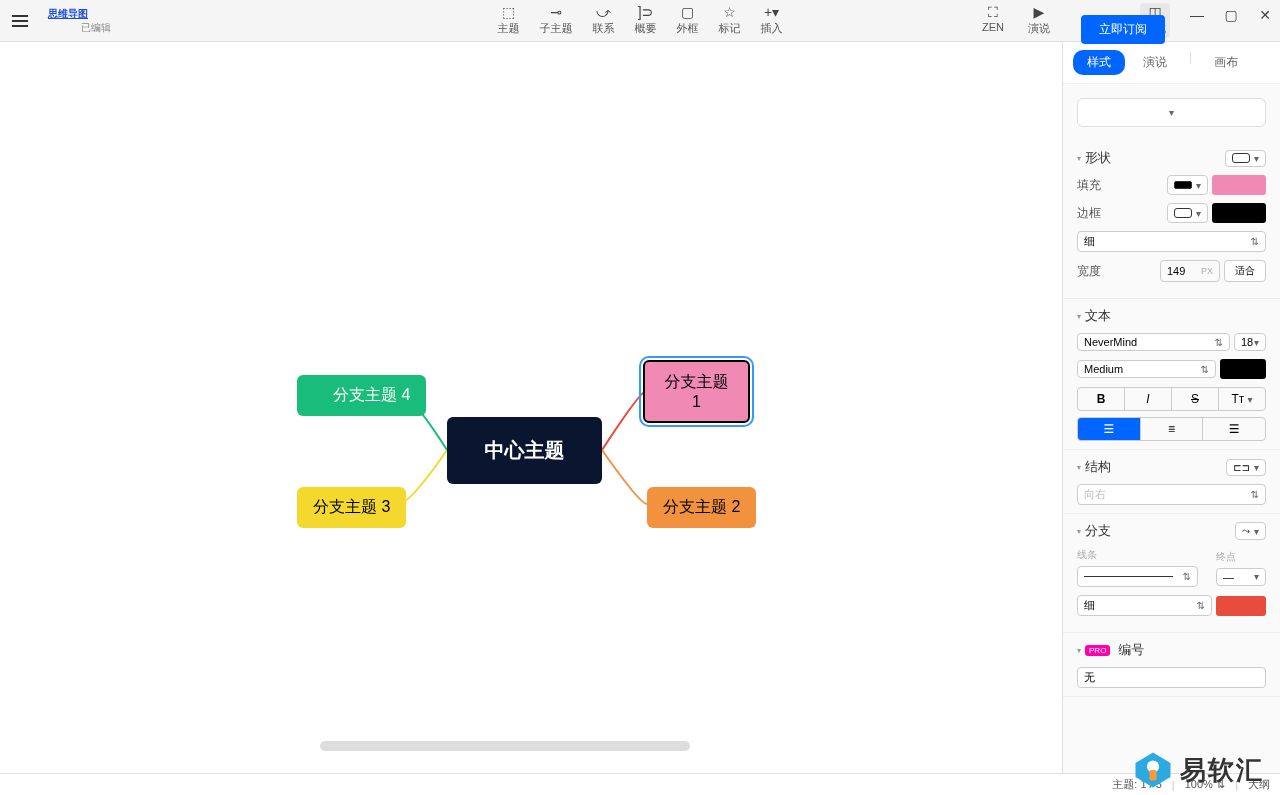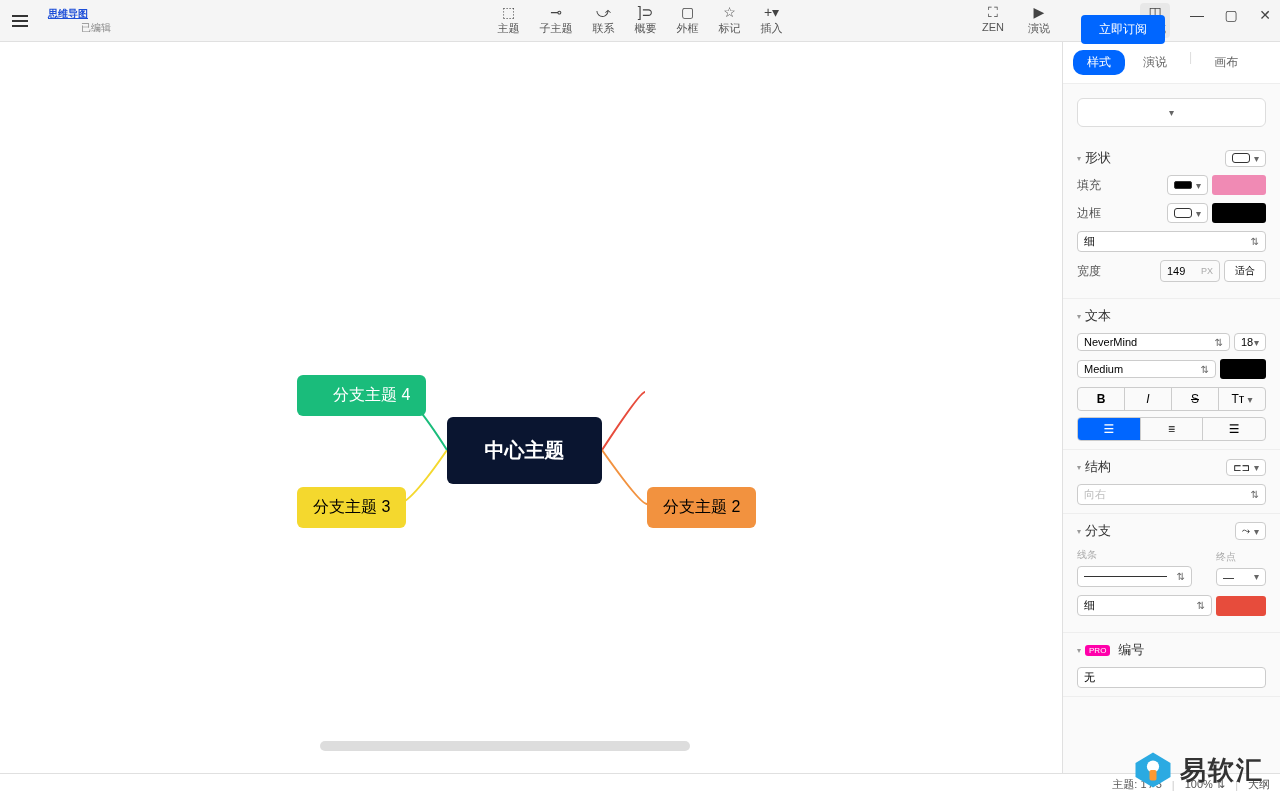--- a/index.html
+++ b/index.html
@@ -168,20 +168,21 @@
 
 <div class="main">
   <div class="canvas">
     <svg class="connectors">
       <path d="M 602 408 Q 640 350 645 350" stroke="#e74c3c" stroke-width="2" fill="none"></path>
       <path d="M 602 408 Q 640 462 647 462" stroke="#f2923f" stroke-width="2" fill="none"></path>
       <path d="M 447 408 Q 410 462 398 462" stroke="#f4d82e" stroke-width="2" fill="none"></path>
       <path d="M 447 408 Q 410 350 398 350" stroke="#1abc7b" stroke-width="2" fill="none"></path>
     </svg>
     <div class="node center-node">中心主题</div>
+    <div class="node branch1">分支主题 1</div>
     <div class="node branch2">分支主题 2</div>
     <div class="node branch3">分支主题 3</div>
     <div class="node branch4">分支主题 4</div>
     <div class="hscroll"></div>
   </div>
 
   <div class="sidebar">
     <div class="side-tabs">
       <div class="side-tab active">样式</div>
       <div class="side-tab">演说</div>
@@ -301,21 +302,21 @@
         <div class="sec-title">
             <span class="arrow">▾</span>
             <span>分支</span>
           </div>
         <div class="shape-picker">
             <span style="font-size:10px">⤳</span>
             <span class="chev">▾</span>
           </div>
       </div>
       <div class="row">
-        <div style="flex:1;margin-right:24px">
+        <div style="flex:1;margin-right:18px">
           <div class="sub-label">线条</div>
           <div class="line-select">
               <div class="line-sample"></div>
               <span class="spin">⇅</span>
             </div>
         </div>
         <div style="width:50px">
           <div class="sub-label">终点</div>
           <div class="select-sm">
               <span>—</span>

